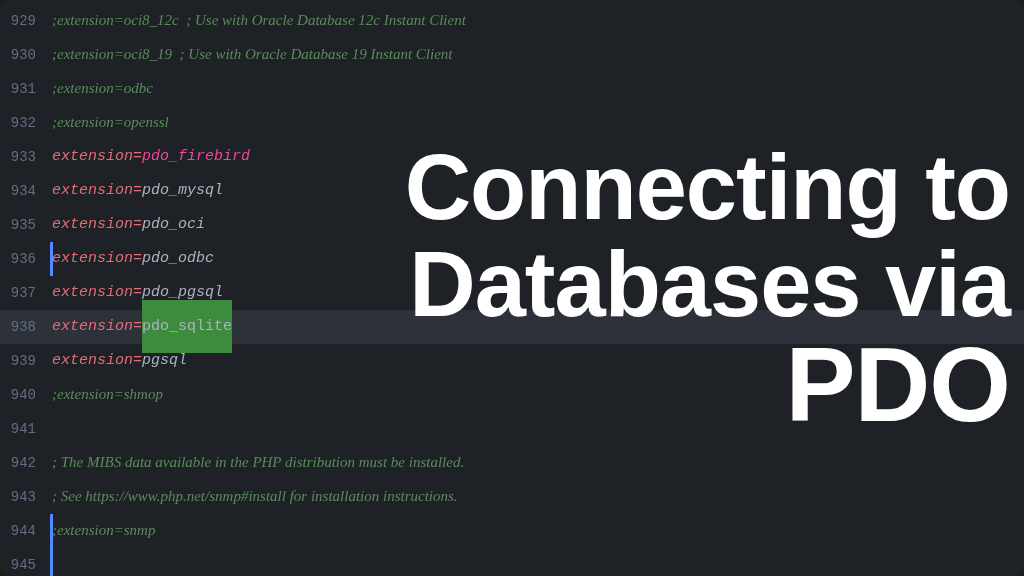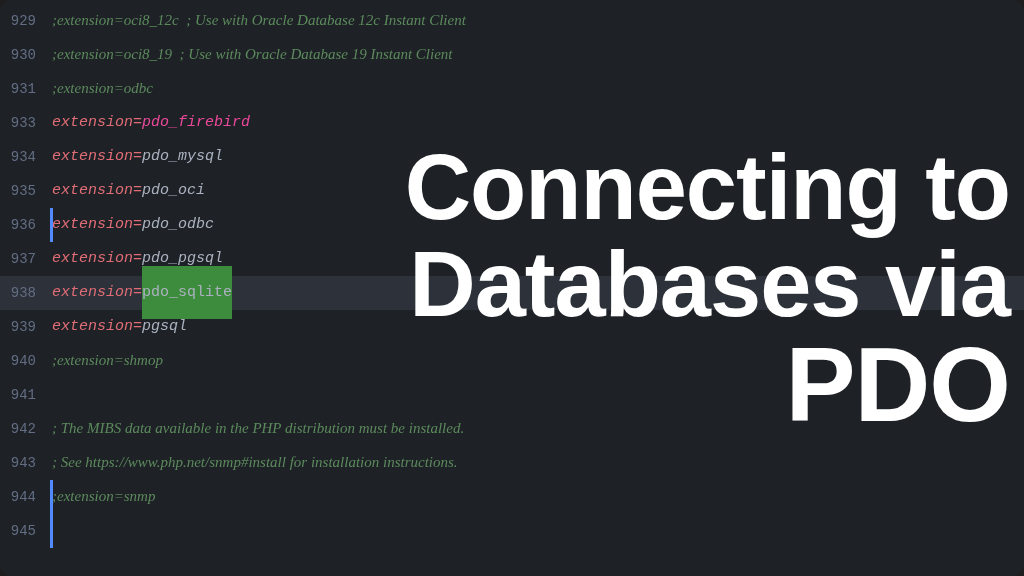--- a/index.html
+++ b/index.html
@@ -156,20 +156,24 @@
         </div>
         <div class="code-line">
           <span class="line-number">930</span>
           <span class="line-content"><span class="comment">;extension=oci8_19  ; Use with Oracle Database 19 Instant Client</span></span>
         </div>
         <div class="code-line">
           <span class="line-number">931</span>
           <span class="line-content"><span class="comment">;extension=odbc</span></span>
         </div>
         <div class="code-line">
+          <span class="line-number">932</span>
+          <span class="line-content"><span class="comment">;extension=openssl</span></span>
+        </div>
+        <div class="code-line">
           <span class="line-number">933</span>
           <span class="line-content"><span class="ext-keyword" style="font-style:italic;color:#e06c75;">extension=</span><span class="ext-value" style="color:#ec4899;font-style:italic;">pdo_firebird</span></span>
         </div>
         <div class="code-line">
           <span class="line-number">934</span>
           <span class="line-content"><span class="ext-keyword" style="font-style:italic;color:#e06c75;">extension=</span><span class="ext-value" style="color:#abb2bf;font-style:italic;">pdo_mysql</span></span>
         </div>
         <div class="code-line">
           <span class="line-number">935</span>
           <span class="line-content"><span class="ext-keyword" style="font-style:italic;color:#e06c75;">extension=</span><span class="ext-value" style="color:#abb2bf;font-style:italic;">pdo_oci</span></span>

